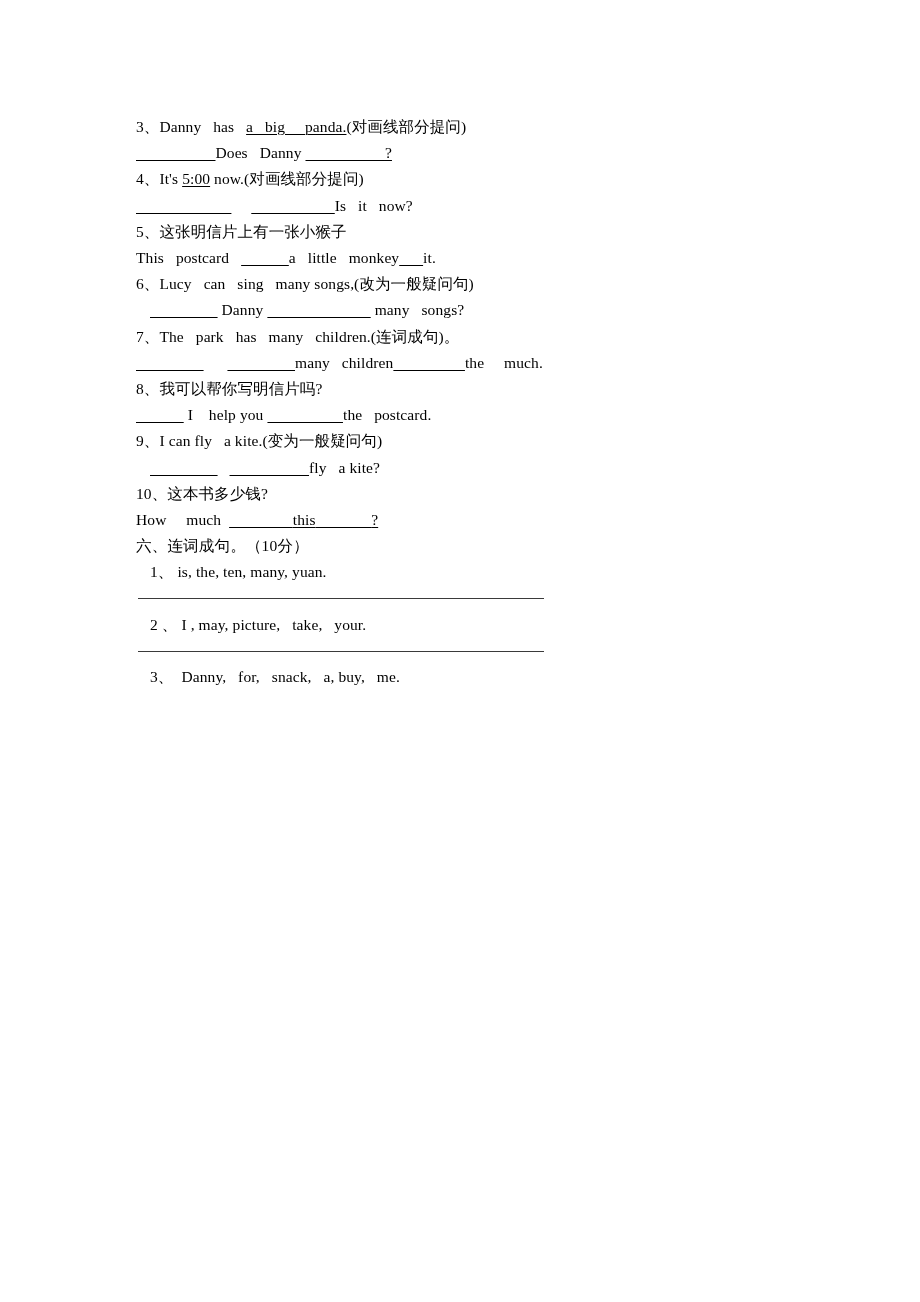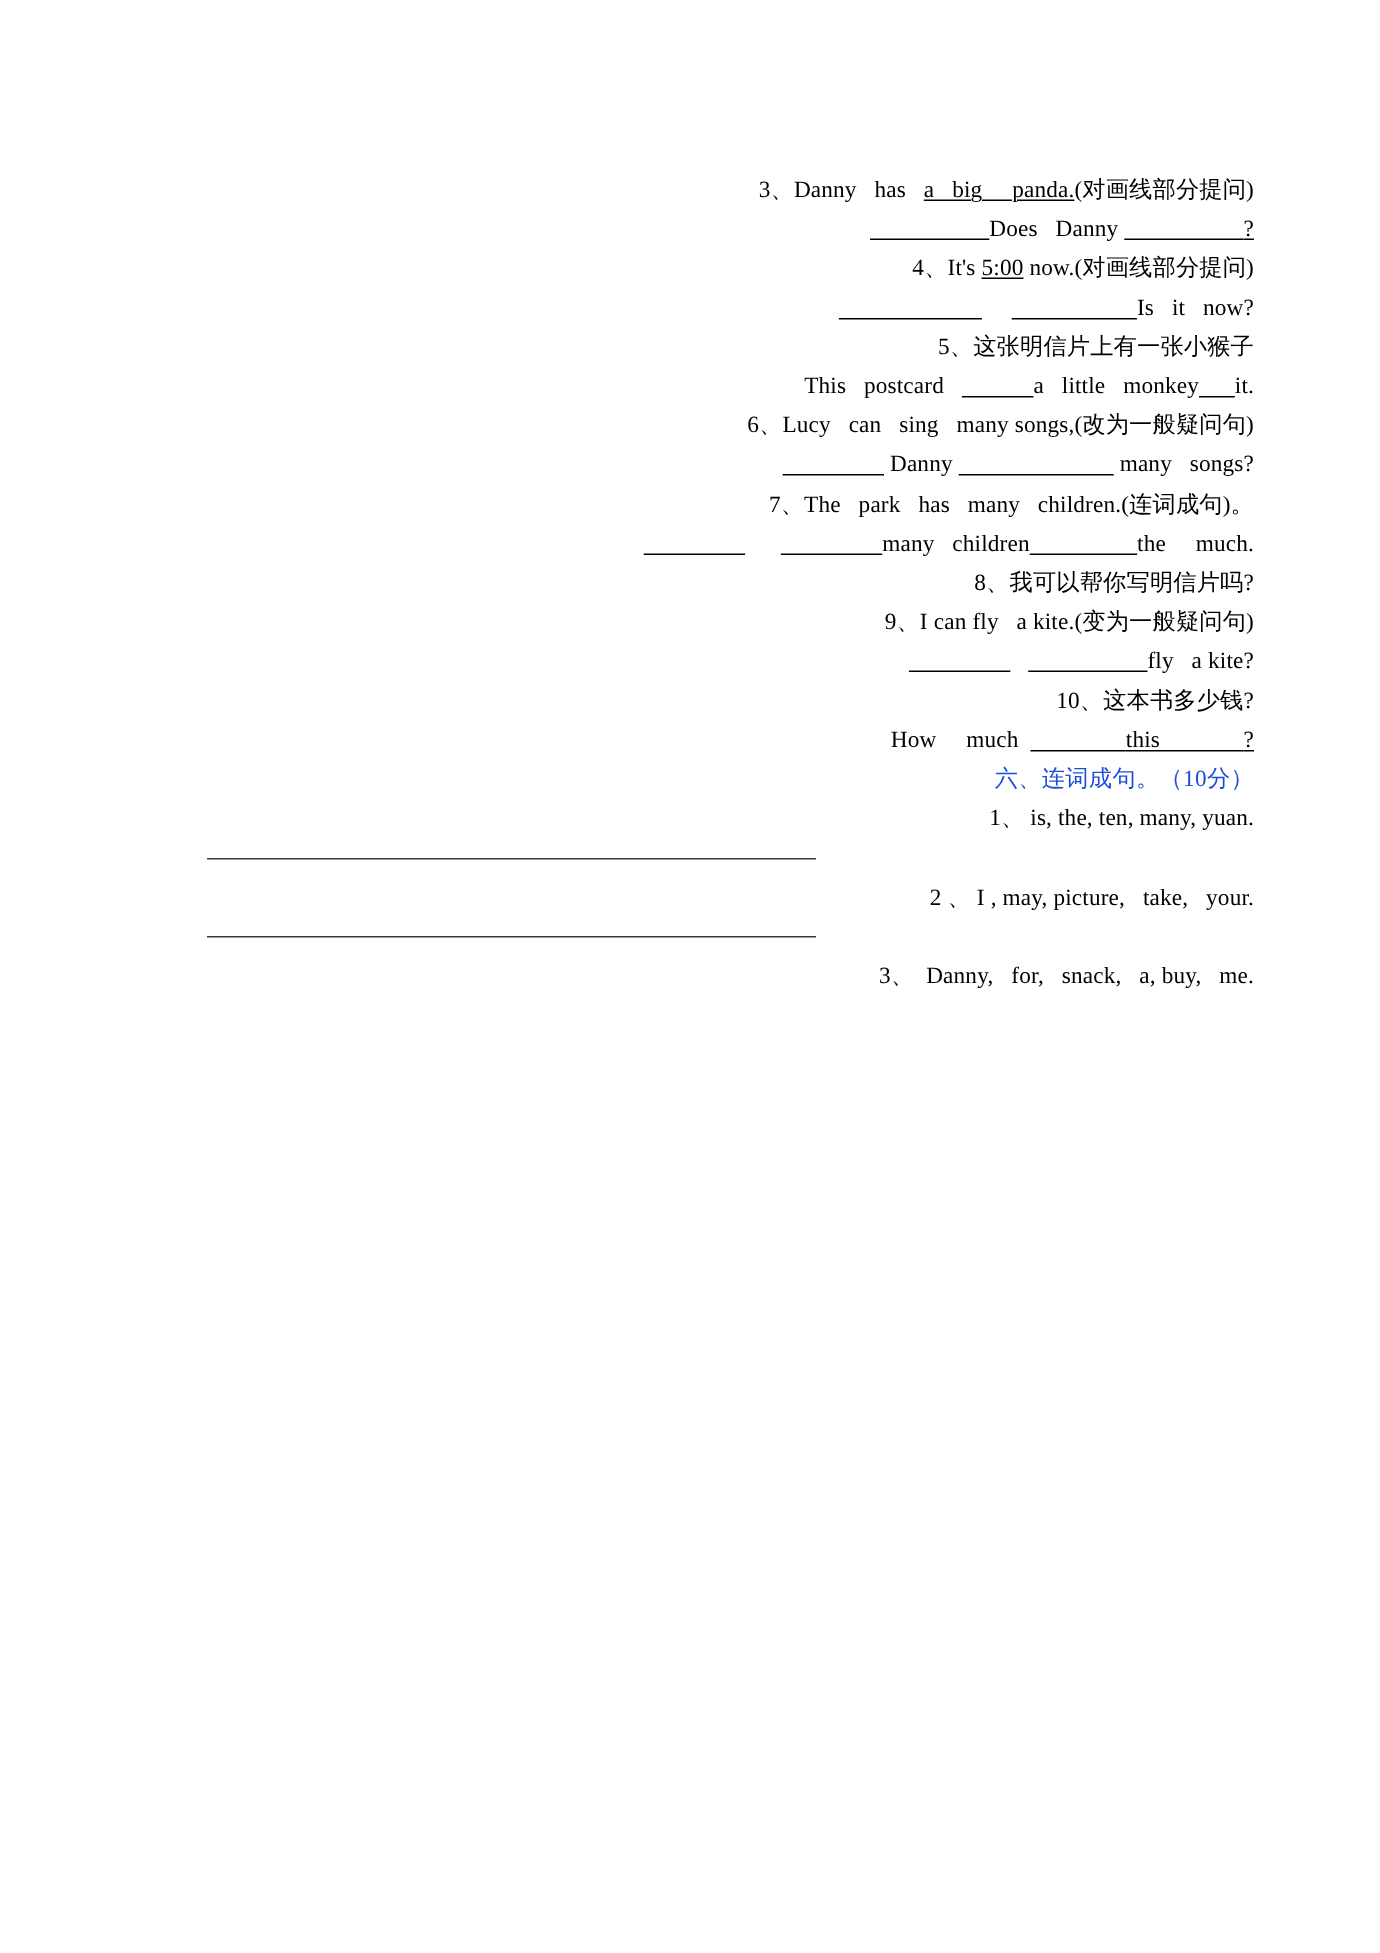--- a/index.html
+++ b/index.html
@@ -17,21 +17,20 @@
     color: #000000;
     -webkit-font-smoothing: antialiased;
   }
 
   .page {
     position: absolute;
     left: 0;
     top: 0;
     width: 920px;
     height: 1242px;
-    text-align: right;
   }
 
   .content {
     position: absolute;
     left: 136px;
     top: 114px;
     width: 700px;
   }
 
   
@@ -57,21 +56,21 @@
   .target {
     text-decoration: underline;
     text-decoration-thickness: 1px;
     text-underline-offset: 2px;
   }
 
   
   .section-heading {
     font-size: 15.5px;
     line-height: 26.2px;
-    color: #1d4ed8;
+    color: #000000;
     white-space: pre;
     letter-spacing: 0.2px;
   }
 
   
   .rule-row {
     height: 26.2px;
     display: flex;
     align-items: center;
   }
@@ -97,20 +96,21 @@
     <div class="line"><span>5、</span><span>这张明信片上有一张小猴子</span></div>
     <div class="line"><span>This   postcard   </span><span class="blank">            </span><span>a   little   monkey</span><span class="blank">      </span><span>it.</span></div>
 
     <div class="line"><span>6、</span><span>Lucy   can   sing   many songs,(改为一般疑问句)</span></div>
     <div class="line indent-sm"><span class="blank">                 </span><span> Danny </span><span class="blank">                          </span><span> many   songs?</span></div>
 
     <div class="line"><span>7、</span><span>The   park   has   many   children.(连词成句)。</span></div>
     <div class="line"><span class="blank">                 </span><span>      </span><span class="blank">                 </span><span>many   children</span><span class="blank">                  </span><span>the     much.</span></div>
 
     <div class="line"><span>8、</span><span>我可以帮你写明信片吗?</span></div>
+    <div class="line"><span class="blank">            </span><span> I    help you </span><span class="blank">                   </span><span>the   postcard.</span></div>
 
     <div class="line"><span>9、</span><span>I can fly   a kite.(变为一般疑问句)</span></div>
     <div class="line indent-sm"><span class="blank">                 </span><span>   </span><span class="blank">                    </span><span>fly   a kite?</span></div>
 
     <div class="line"><span>10、</span><span>这本书多少钱?</span></div>
     <div class="line"><span>How     much  </span><span class="blank">                </span><span class="target">this</span><span class="blank">              </span><span class="target">?</span></div>
 
     <div class="section-heading">六、连词成句。（10分）</div>
 
     <div class="line indent-sm"><span>1、</span><span> is, the, ten, many, yuan.</span></div>

